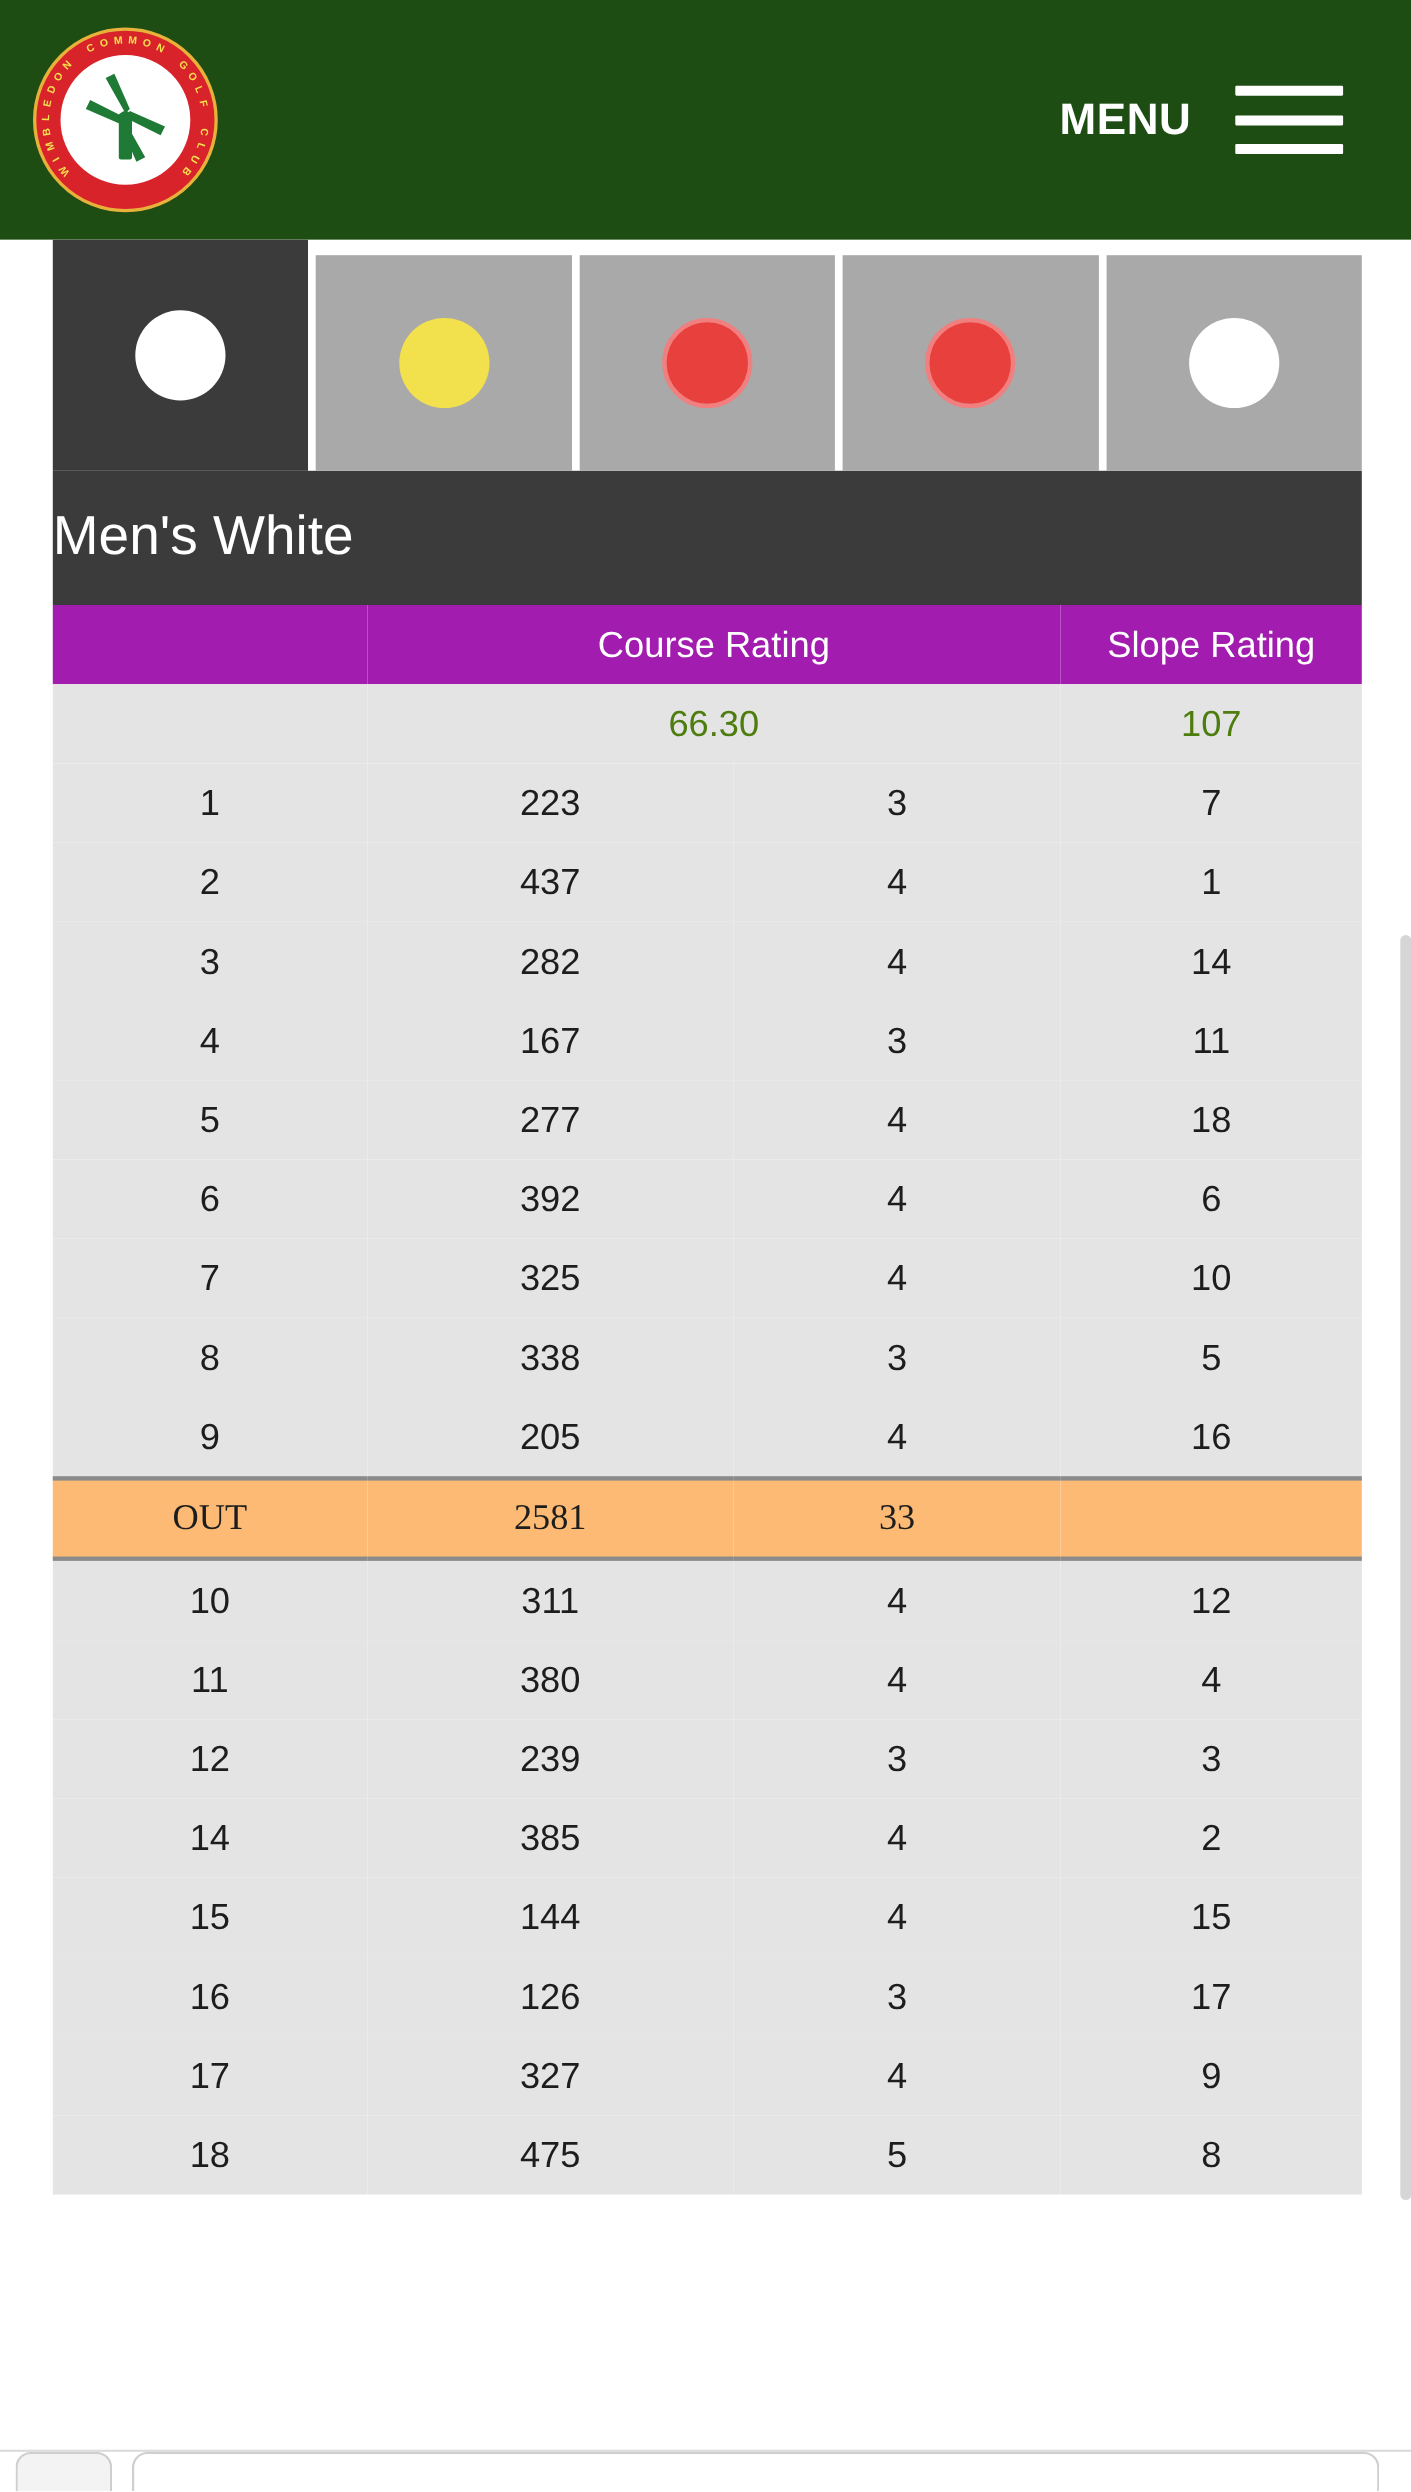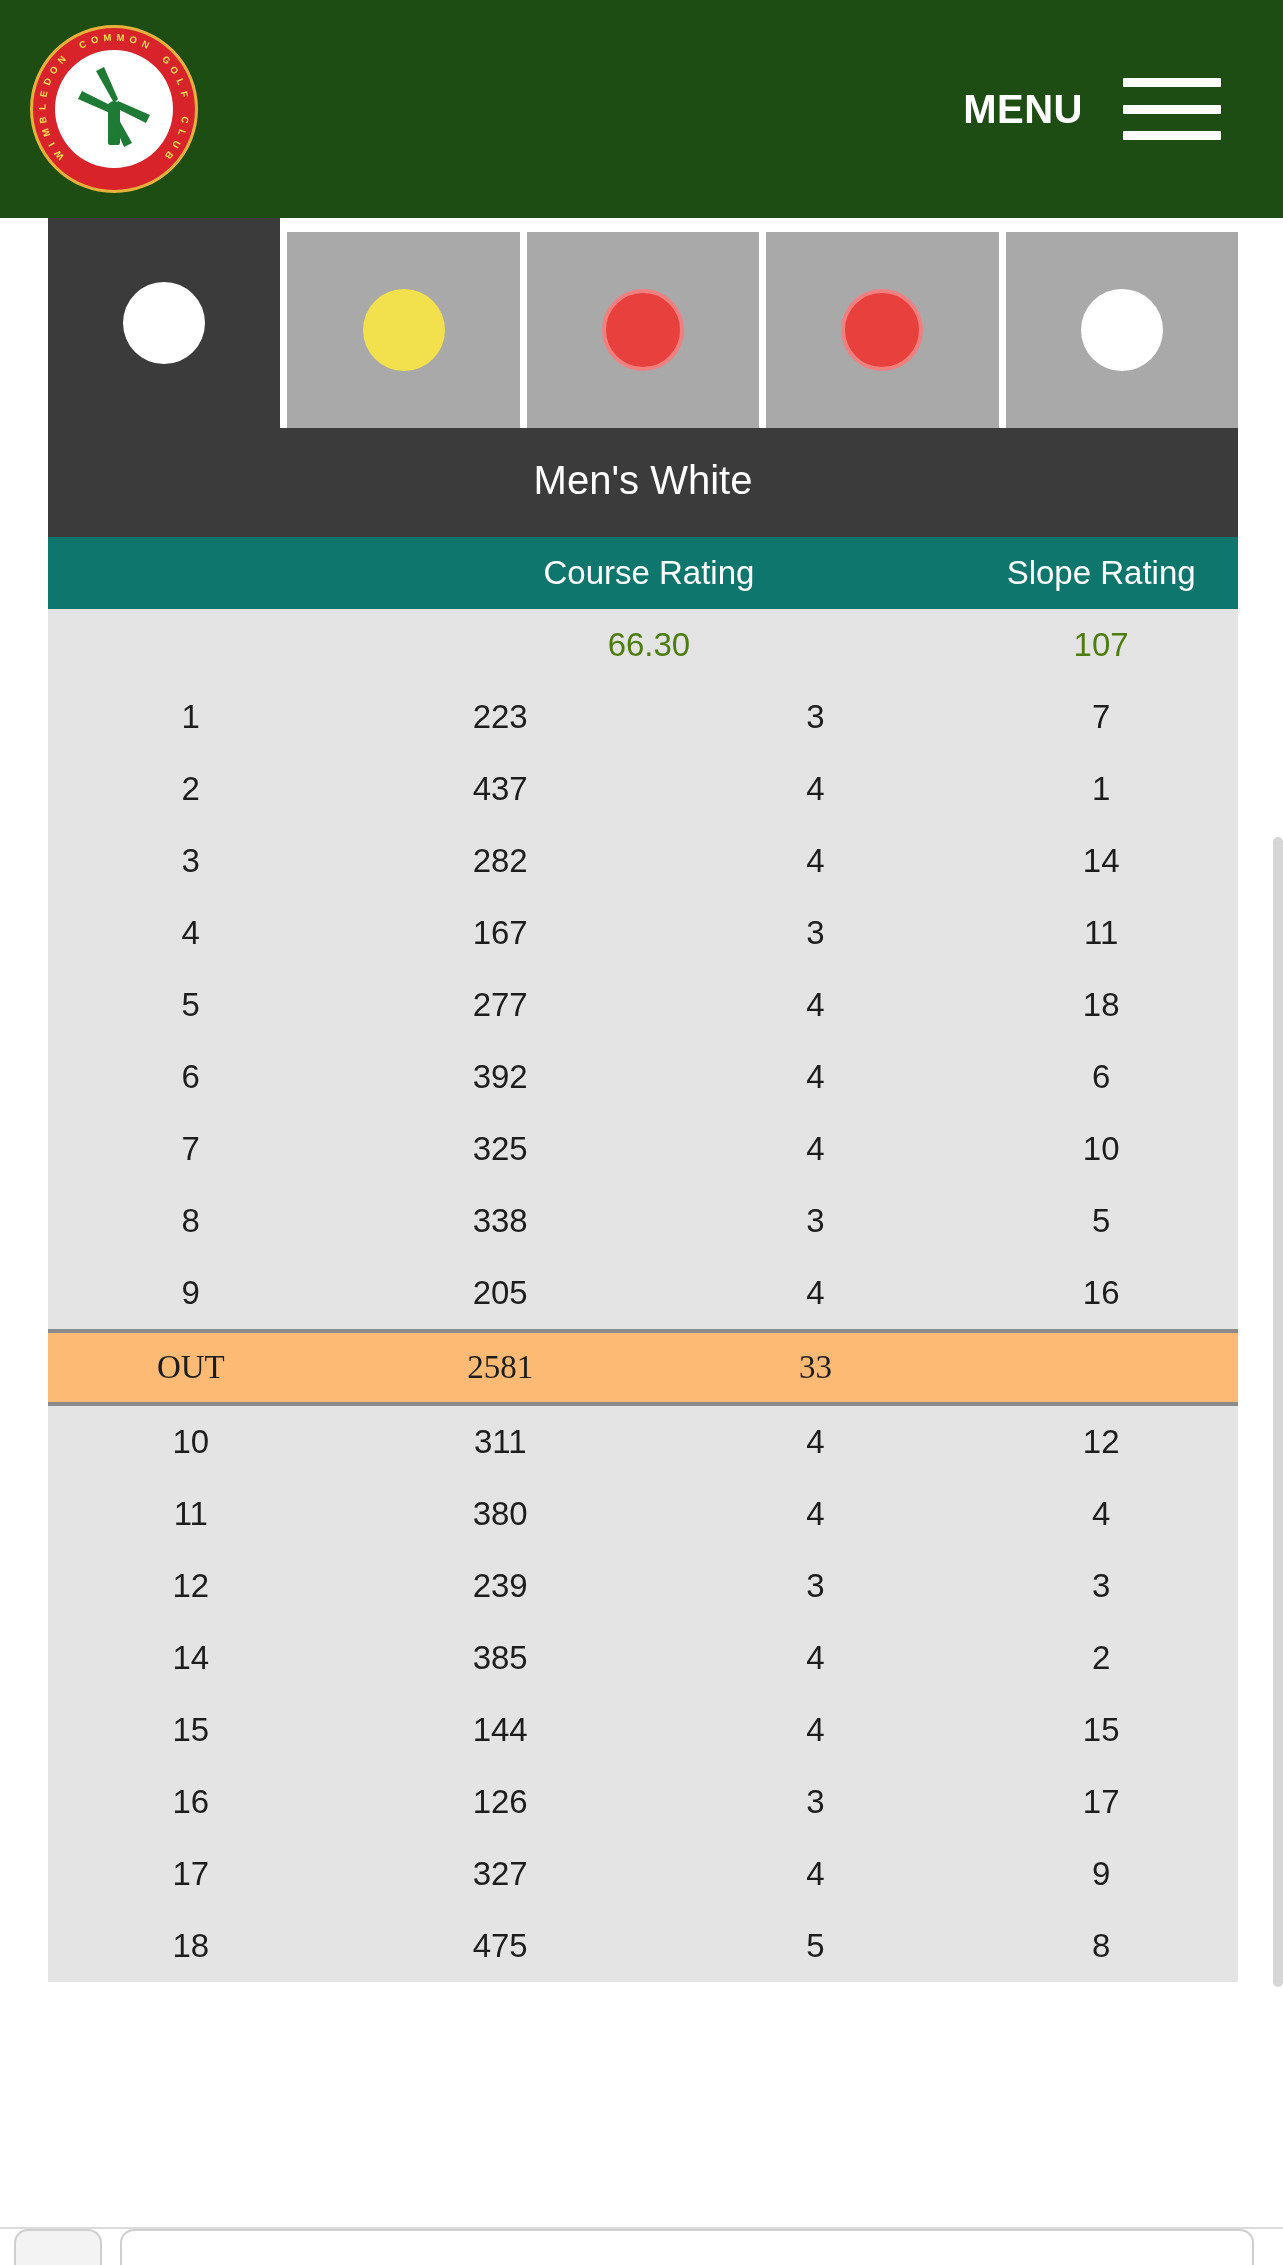--- a/index.html
+++ b/index.html
@@ -125,42 +125,41 @@
   }
   .tee-dot.yellow { background:#f2e14c; }
   .tee-dot.red { background:#e8413d; border:4px solid #f08080; box-sizing:border-box; }
   .tee-dot.white { background:#ffffff; }
 
   
   .tee-title {
     margin: 0 45px 0 48px;
     background: #3b3b3b;
     color: #ffffff;
-    text-align: center;
-    font-size: 40px;
+    font-size: 50px;
     padding: 30px 0 34px;
     box-sizing: border-box;
   }
 
   
   .table-wrap {
     margin: 0 45px 0 48px;
     position: relative;
   }
   table {
     width: 100%;
     border-collapse: collapse;
     table-layout: fixed;
   }
   td, th {
     text-align: center;
     font-weight: normal;
   }
   .rating-head td {
-    background: #0f766e;
+    background: #a21caf;
     color: #ffffff;
     font-size: 33px;
     padding: 17px 0;
   }
   .rating-vals td {
     background: #e4e4e4;
     color: #4d7c0f;
     font-size: 33px;
     padding: 17px 0;
   }

